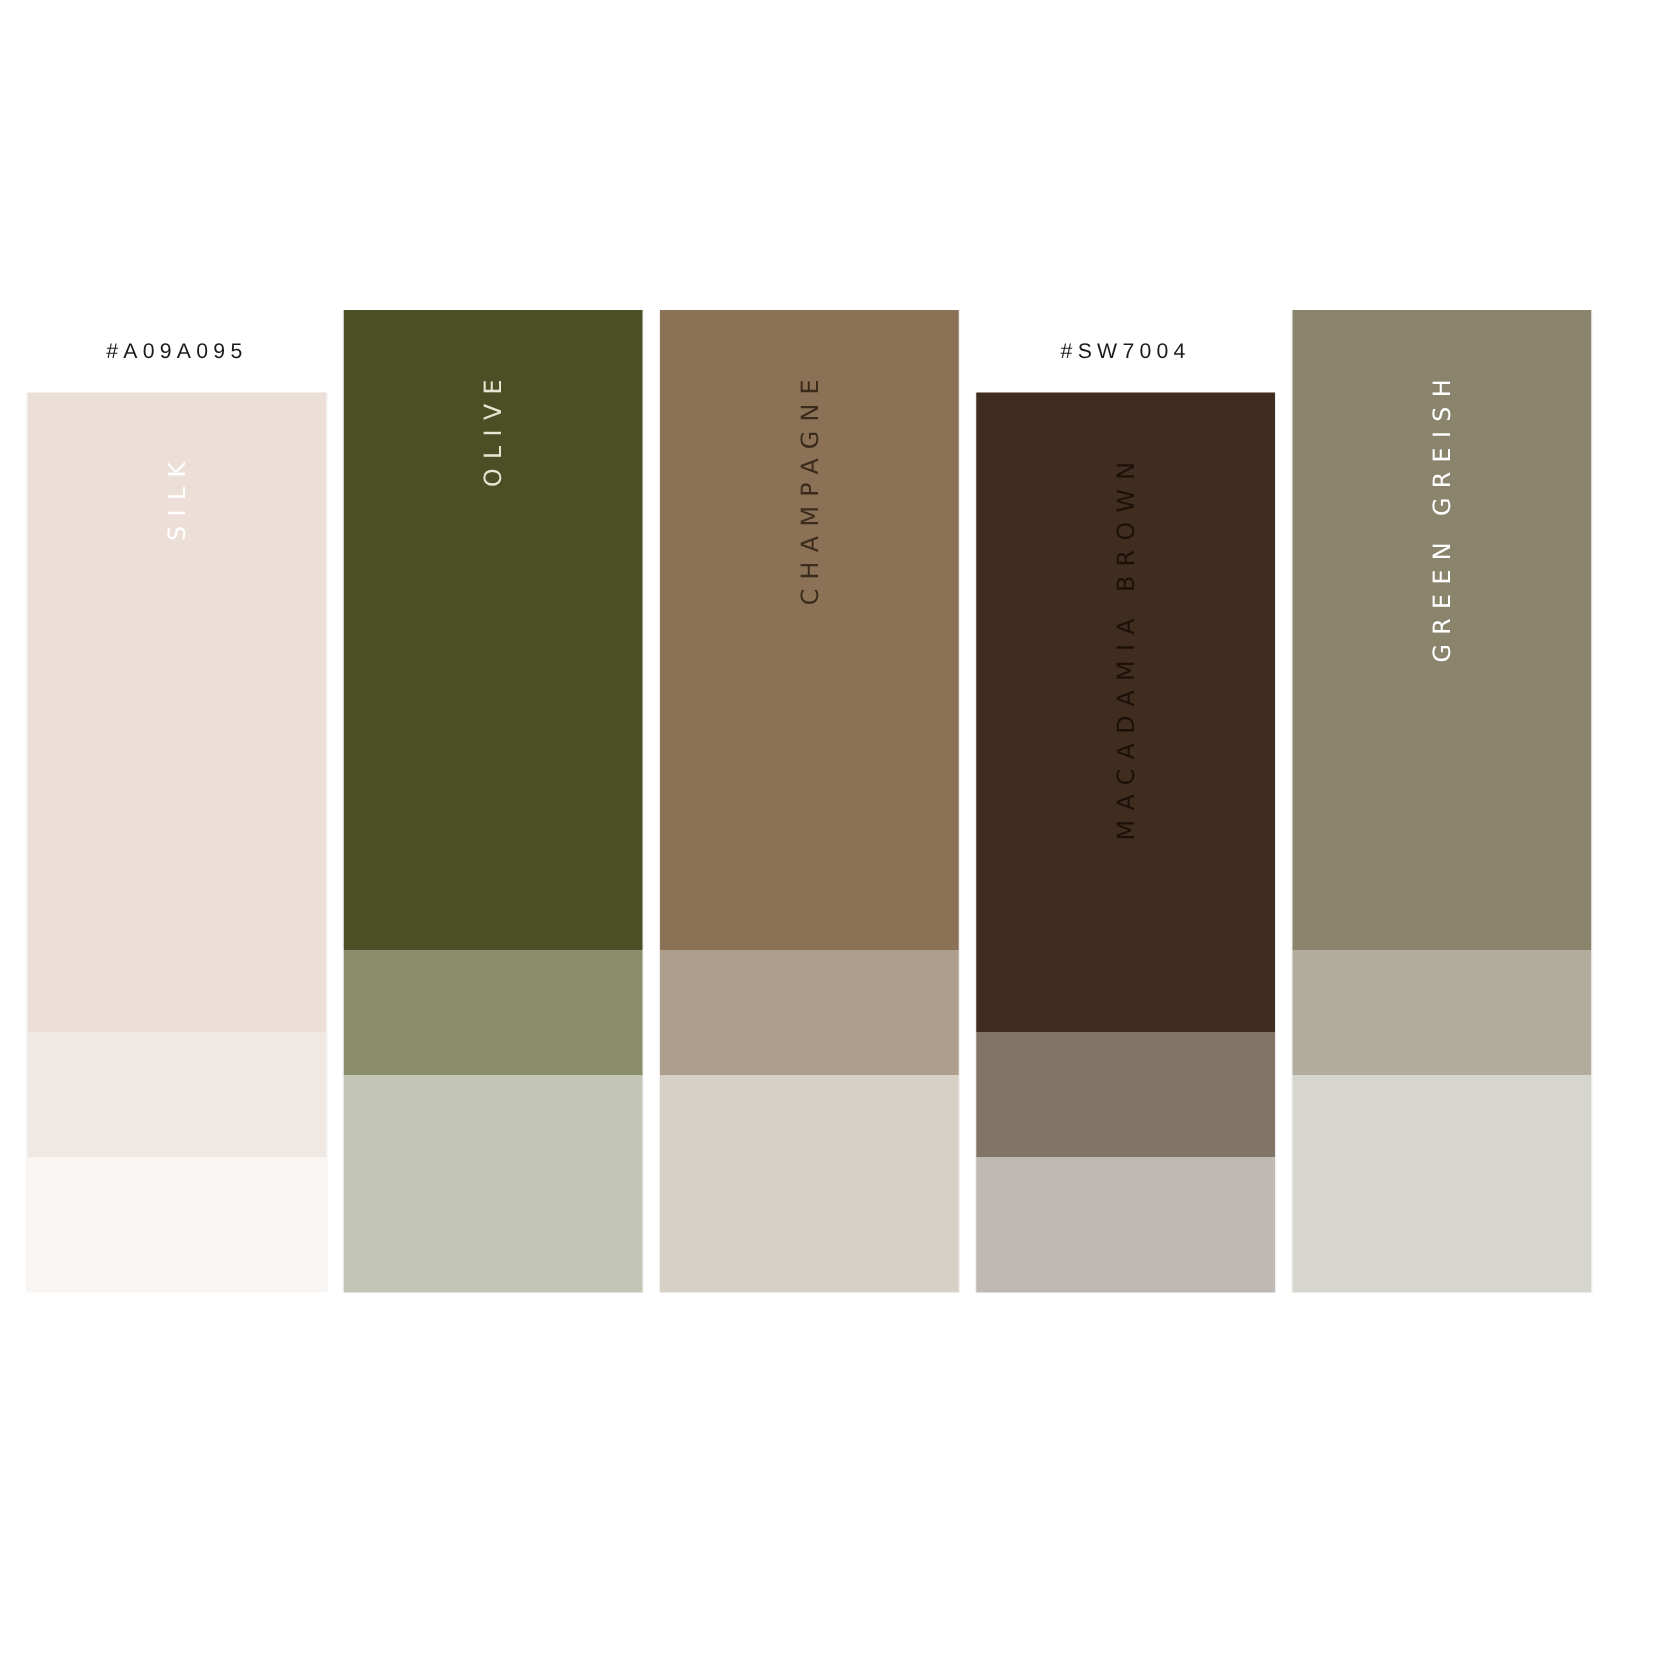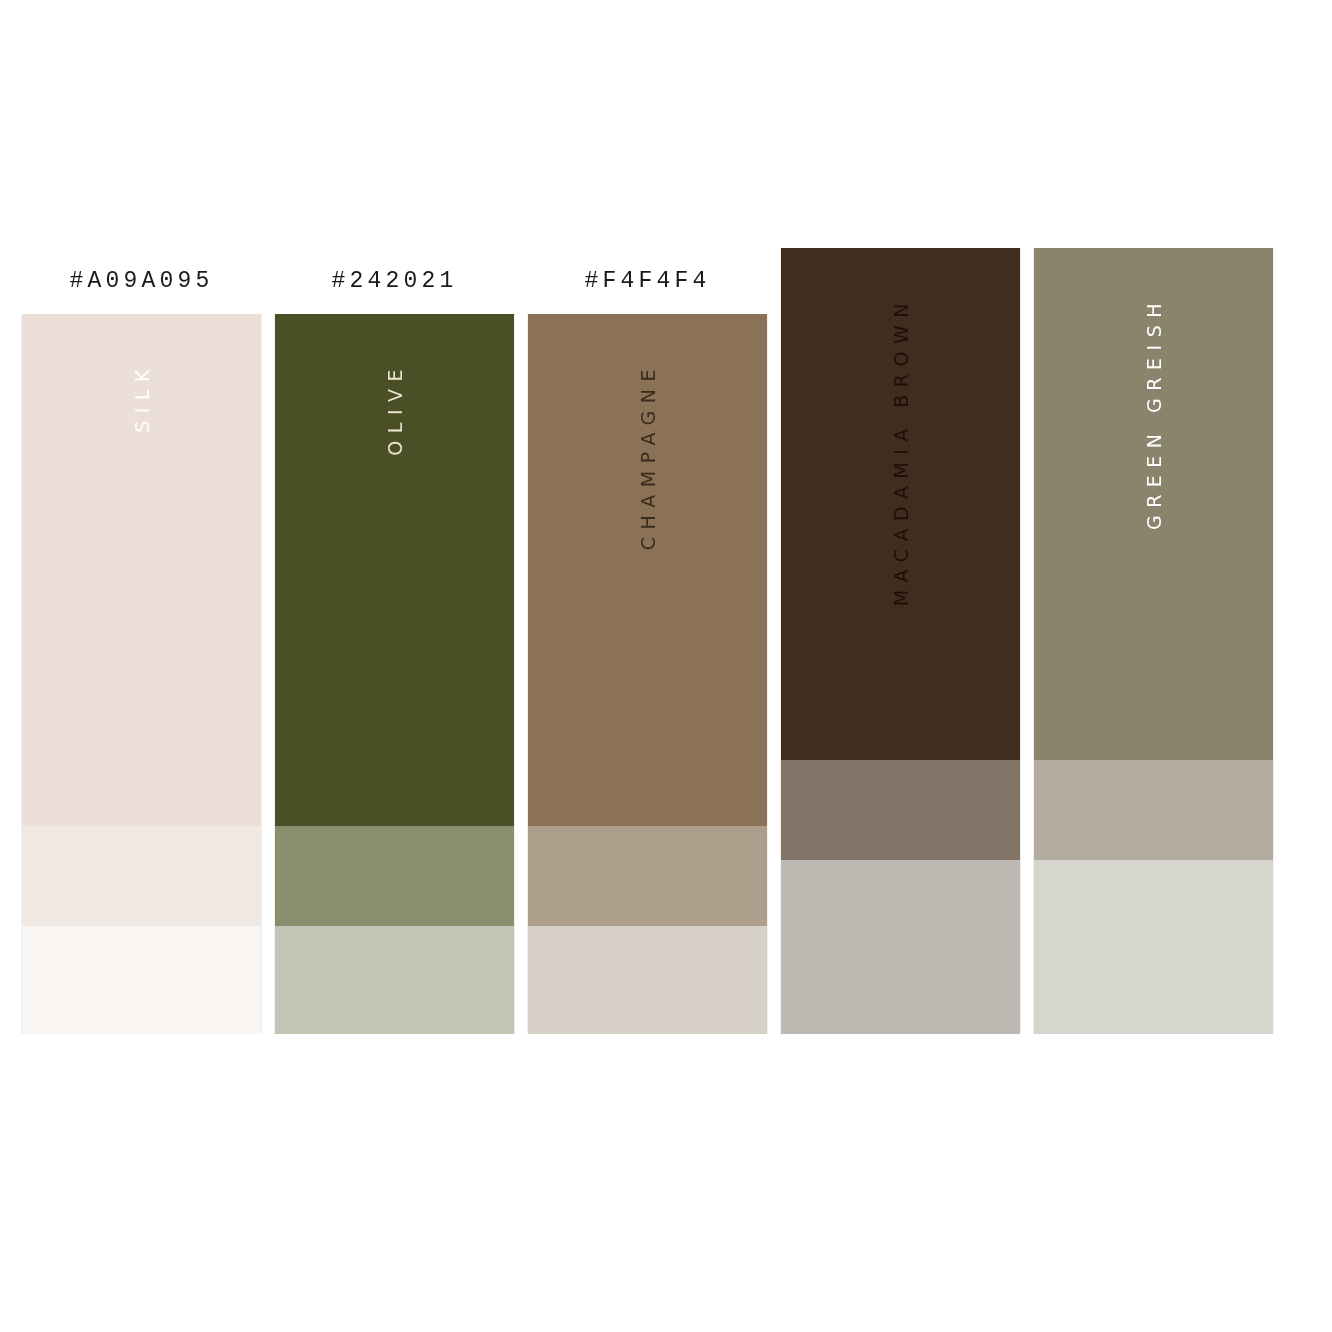--- a/index.html
+++ b/index.html
@@ -42,22 +42,22 @@
     display: flex;
     flex-direction: column;
     align-items: stretch;
     position: relative;
   }
 
   .hex-label {
     height: 66px;
     line-height: 66px;
     text-align: center;
-    font-family: Liberation Mono, monospace;
-    font-size: 23px;
+    font-family: Liberation Sans, sans-serif;
+    font-size: 17px;
     letter-spacing: 4.2px;
     color: #1a1a1a;
     font-weight: 400;
     white-space: nowrap;
     user-select: none;
   }
 
   .color-stack {
     flex: 1 1 auto;
     display: flex;
@@ -108,42 +108,41 @@
       <div class="color-stack">
         <div class="band band-main" style="background: rgb(235, 223, 215);">
           <span class="vertical-name" style="color: rgb(255, 255, 255);">SILK</span>
         </div>
         <div class="band band-mid" style="background: rgb(240, 232, 227);"></div>
         <div class="band band-light" style="background: rgb(249, 245, 242);"></div>
       </div>
     </div>
 
     <div class="swatch-column">
-      <div class="hex-label">#242021</div>
       <div class="color-stack">
         <div class="band band-main" style="background: rgb(75, 79, 38);">
           <span class="vertical-name" style="color: rgb(232, 230, 210);">OLIVE</span>
         </div>
         <div class="band band-mid" style="background: rgb(138, 142, 109);"></div>
         <div class="band band-light" style="background: rgb(195, 197, 181);"></div>
       </div>
     </div>
 
     <div class="swatch-column">
-      <div class="hex-label">#F4F4F4</div>
       <div class="color-stack">
         <div class="band band-main" style="background: rgb(139, 114, 87);">
           <span class="vertical-name" style="color: rgb(59, 43, 28);">CHAMPAGNE</span>
         </div>
         <div class="band band-mid" style="background: rgb(174, 159, 141);"></div>
         <div class="band band-light" style="background: rgb(215, 208, 199);"></div>
       </div>
     </div>
 
     <div class="swatch-column">
+      <div class="hex-label">#SW7004</div>
       <div class="color-stack">
         <div class="band band-main" style="background: rgb(64, 45, 31);">
           <span class="vertical-name" style="color: rgb(28, 16, 8);">MACADAMIA BROWN</span>
         </div>
         <div class="band band-mid" style="background: rgb(130, 117, 104);"></div>
         <div class="band band-light" style="background: rgb(190, 185, 179);"></div>
       </div>
     </div>
 
     <div class="swatch-column">

